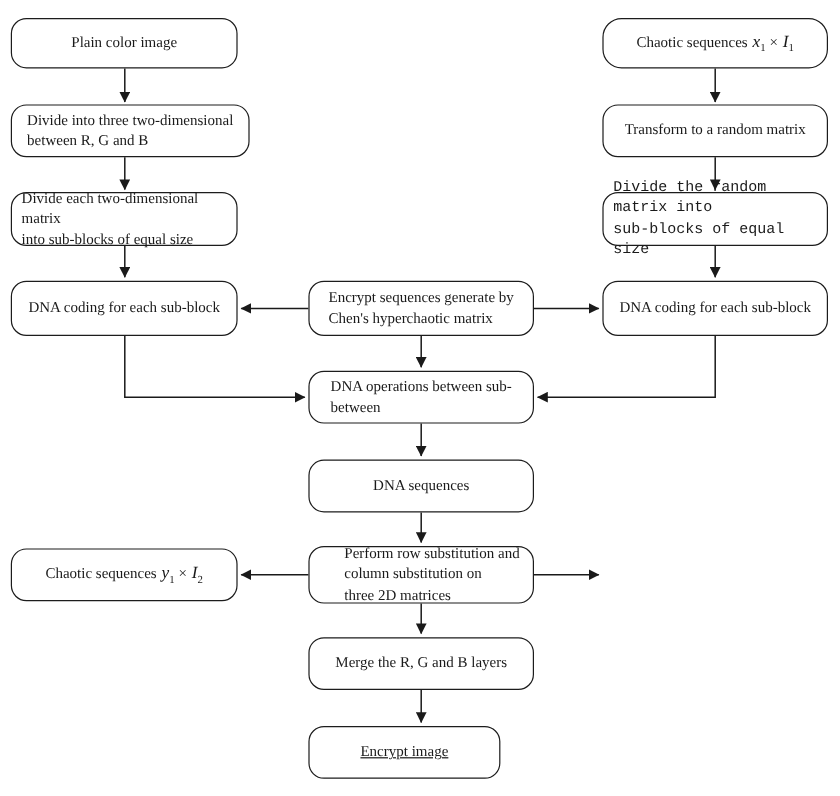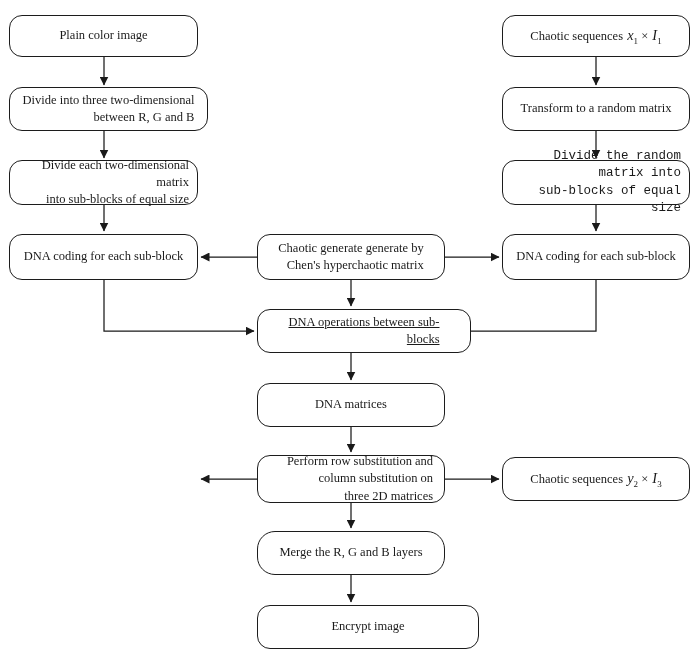--- a/index.html
+++ b/index.html
@@ -25,51 +25,51 @@
   }
   .node {
     position: absolute;
     box-sizing: border-box;
     background: #ffffff;
     border: 1.3px solid #1c1c1c;
     border-radius: 13px;
     display: flex;
     align-items: center;
     justify-content: center;
-    text-align: right;
+    text-align: left;
     font-size: 12.5px;
     line-height: 1.38;
     padding: 2px 8px;
   }
   .node .var {
     font-style: italic;
     font-size: 1.15em;
     padding-left: 1px;
   }
   .node sub {
     font-size: 0.72em;
     line-height: 0;
   }
   
   #n-plain            { left:   9px; top:  15px; width: 189px; height: 42px; }
-  #n-chaotic-x1       { left: 502px; top:  15px; width: 188px; height: 42px; }
+  #n-chaotic-x1       { left: 502px; top:  15px; width: 188px; height: 42px; border-radius: 16px; }
   #n-divide-three     { left:   9px; top:  87px; width: 199px; height: 44px; }
   #n-transform        { left: 502px; top:  87px; width: 188px; height: 44px; }
   #n-divide-each      { left:   9px; top: 160px; width: 189px; height: 45px; }
   #n-divide-random    { left: 502px; top: 160px; width: 188px; height: 45px; font-family: Liberation Mono, monospace; }
   #n-dna-coding-left  { left:   9px; top: 234px; width: 189px; height: 46px; }
   #n-chaotic-chen     { left: 257px; top: 234px; width: 188px; height: 46px; }
   #n-dna-coding-right { left: 502px; top: 234px; width: 188px; height: 46px; }
-  #n-dna-operations   { left: 257px; top: 309px; width: 214px; height: 44px; text-decoration: underline; }
+  #n-dna-operations   { left: 257px; top: 309px; width: 188px; height: 44px; }
   #n-dna-decoding     { left: 257px; top: 383px; width: 188px; height: 44px; }
   #n-perform          { left: 257px; top: 455px; width: 188px; height: 48px; padding-left: 26px; }
   #n-chaotic-y1       { left:   9px; top: 457px; width: 189px; height: 44px; }
   #n-chaotic-y2       { left: 502px; top: 457px; width: 188px; height: 44px; }
-  #n-merge            { left: 257px; top: 531px; width: 188px; height: 44px; border-radius: 18px; }
-  #n-encrypt          { left: 257px; top: 605px; width: 222px; height: 44px; }
+  #n-merge            { left: 257px; top: 531px; width: 188px; height: 44px; }
+  #n-encrypt          { left: 257px; top: 605px; width: 160px; height: 44px; text-decoration: underline; }
 </style>
 </head>
 <body>
 
 <div id="stage">
 
   <svg id="arrows" viewBox="0 0 700 663" xmlns="http://www.w3.org/2000/svg" aria-hidden="true">
     <defs>
       <marker id="ah" markerUnits="userSpaceOnUse" markerWidth="10" markerHeight="9" refX="8.5" refY="4.5" orient="auto">
         <path d="M0,0 L9,4.5 L0,9 Z" fill="#1a1a1a"></path>
@@ -117,36 +117,36 @@
   <div class="node" id="n-transform">
     <span><span>Transform to a random matrix</span></span>
   </div>
   <div class="node" id="n-divide-random">
     <span><span>Divide the random matrix into</span><br><span>sub-blocks of equal size</span></span>
   </div>
   <div class="node" id="n-dna-coding-left">
     <span><span>DNA coding for each sub-block</span></span>
   </div>
   <div class="node" id="n-chaotic-chen">
-    <span><span>Chaotic generate generate by</span><br><span>Chen's hyperchaotic matrix</span></span>
+    <span><span>Encrypt sequences generate by</span><br><span>Chen's hyperchaotic matrix</span></span>
   </div>
   <div class="node" id="n-dna-coding-right">
     <span><span>DNA coding for each sub-block</span></span>
   </div>
   <div class="node" id="n-dna-operations">
-    <span><span>DNA operations between sub-</span><br><span>blocks</span></span>
+    <span><span>DNA operations between sub-</span><br><span>between</span></span>
   </div>
   <div class="node" id="n-dna-decoding">
-    <span><span>DNA matrices</span></span>
+    <span><span>DNA sequences</span></span>
   </div>
   <div class="node" id="n-perform">
     <span><span>Perform row substitution and</span><br><span>column substitution on</span><br><span>three 2D matrices</span></span>
   </div>
-  <div class="node" id="n-chaotic-y2">
-    <span><span>Chaotic sequences </span><i class="var">y</i><sub>2</sub><span> × </span><i class="var">I</i><sub>3</sub></span>
+  <div class="node" id="n-chaotic-y1">
+    <span><span>Chaotic sequences </span><i class="var">y</i><sub>1</sub><span> × </span><i class="var">I</i><sub>2</sub></span>
   </div>
   <div class="node" id="n-merge">
     <span><span>Merge the R, G and B layers</span></span>
   </div>
   <div class="node" id="n-encrypt">
     <span><span>Encrypt image</span></span>
   </div>
 
 </div>
 

